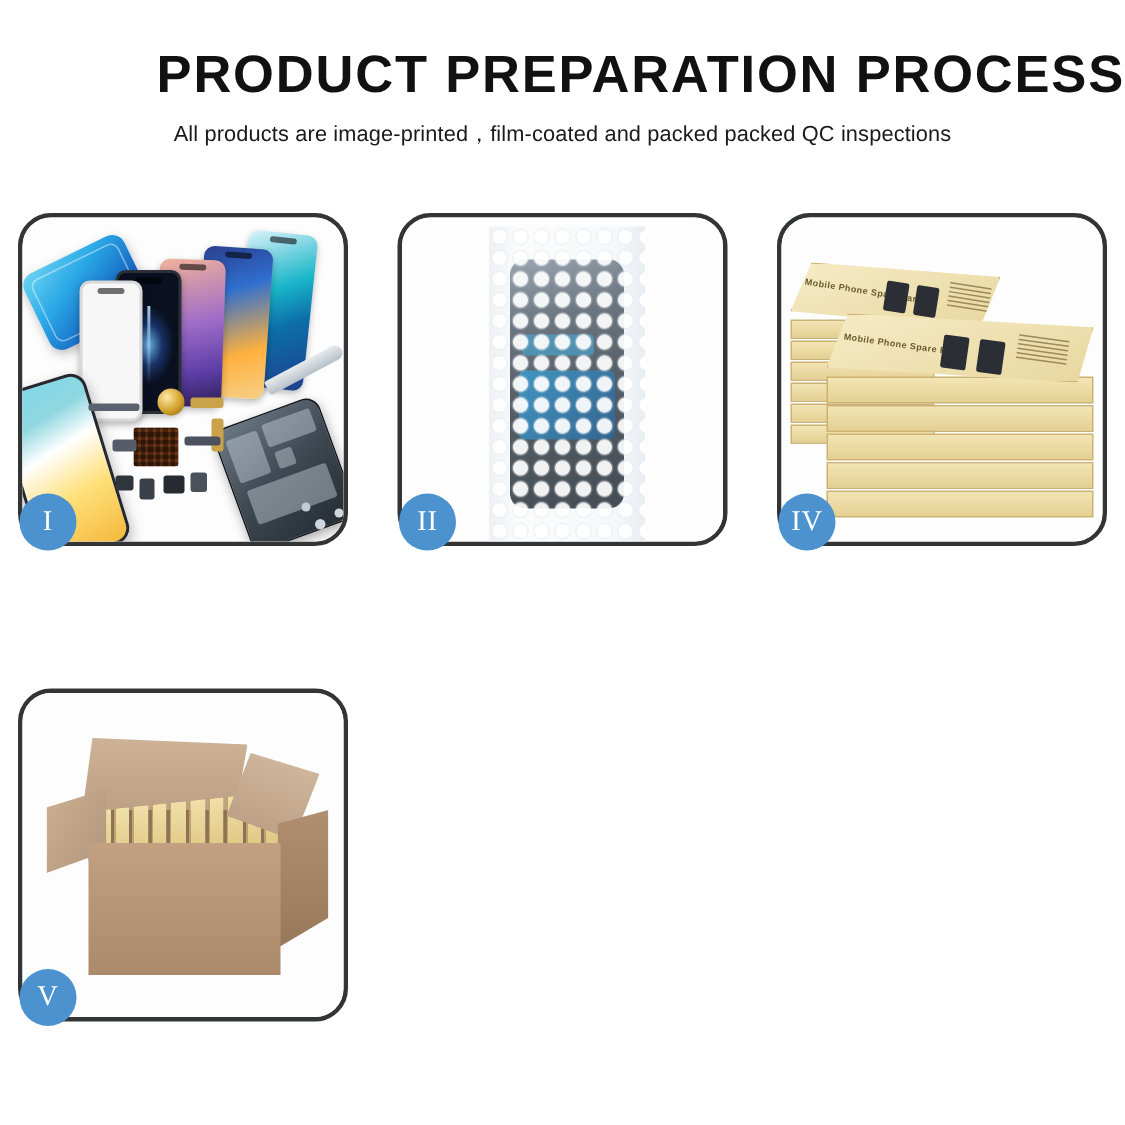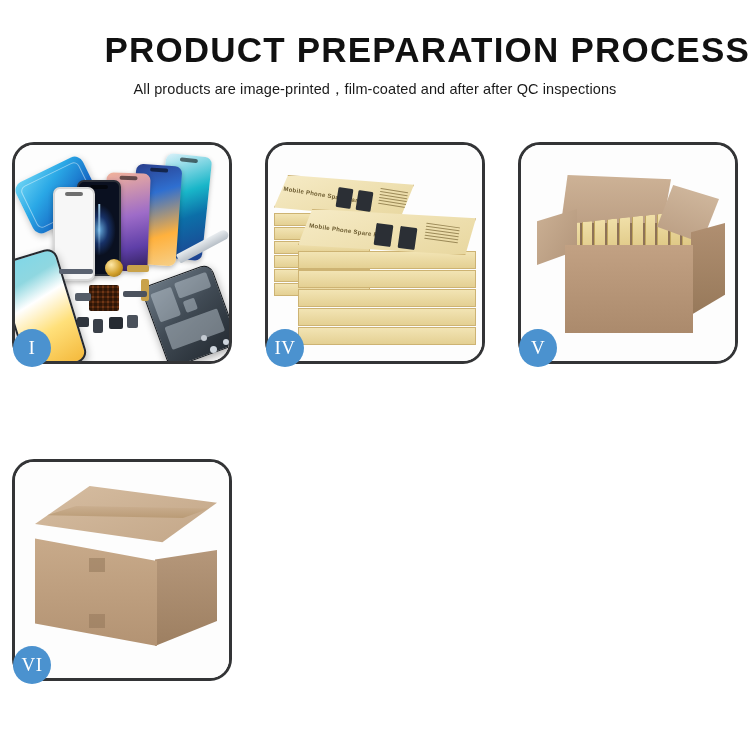--- a/index.html
+++ b/index.html
@@ -354,21 +354,21 @@
     background:rgba(120,94,66,.3);
   }
 </style>
 </head>
 <body>
 
 <div class="page">
 
   <div class="header">
     <div class="title">PRODUCT PREPARATION PROCESS</div>
-    <div class="subtitle">All products are image-printed，film-coated and after after QC inspections</div>
+    <div class="subtitle">All products are image-printed，film-coated and packed packed QC inspections</div>
   </div>
 
   <div class="grid">
 
     <div class="panel">
       <div class="photo p1">
         <div class="blue-film">
           <div class="film-chip"></div>
         </div>
         <div class="phone-fan">
@@ -410,20 +410,32 @@
           <i class="pt sq5"></i>
           <i class="pt screw1"></i>
           <i class="pt screw2"></i>
           <i class="pt screw3"></i>
         </div>
         <div class="tweezer"></div>
       </div>
       <div class="badge">I</div>
     </div>
 
+    <div class="panel">
+      <div class="photo p2">
+        <div class="wrapbag">
+          <div class="inner"></div>
+          <div class="accent2"></div>
+          <div class="accent"></div>
+          <div class="bubbles2"></div>
+          <div class="bubbles"></div>
+        </div>
+      </div>
+      <div class="badge">II</div>
+    </div>
 
 
     <div class="panel">
       <div class="photo p4">
         <div class="stack">
           <i class="kbox sA"></i>
           <i class="kbox sB"></i>
           <i class="kbox sC"></i>
           <i class="kbox sD"></i>
           <i class="kbox sE"></i>
@@ -486,28 +498,15 @@
           </div>
           <div class="c-rightflap"></div>
           <div class="c-leftflap"></div>
           <div class="c-right"></div>
           <div class="c-front"></div>
         </div>
       </div>
       <div class="badge">V</div>
     </div>
 
-    <div class="panel">
-      <div class="photo p6">
-        <div class="sealed">
-          <div class="s-top"></div>
-          <div class="s-tape"></div>
-          <div class="s-right"></div>
-          <div class="s-front"></div>
-          <div class="s-seam"></div>
-          <div class="s-seam2"></div>
-        </div>
-      </div>
-      <div class="badge">VI</div>
-    </div>
 
   </div>
 </div>
 
 </body></html>

